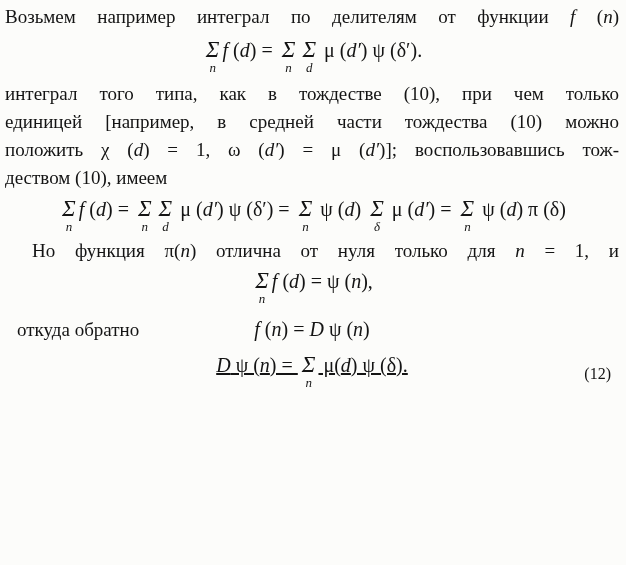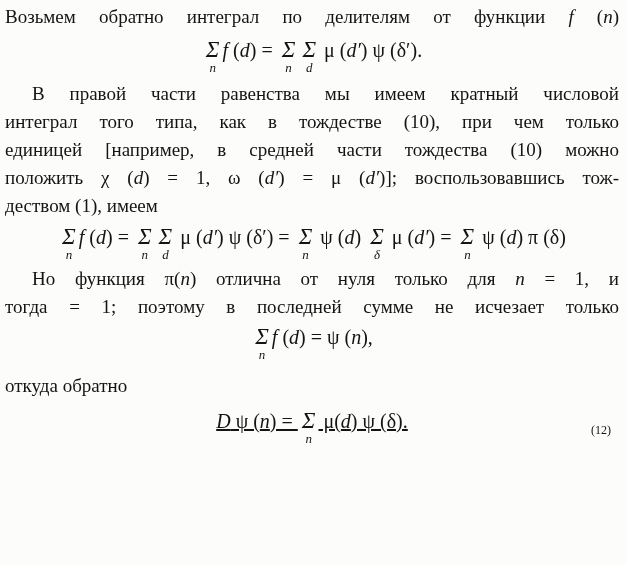--- a/index.html
+++ b/index.html
@@ -17,50 +17,49 @@
   .formula { text-align: center; font-size: 20px; line-height: 26px; white-space: nowrap; }
   .f1 { margin: 6px 0 7px; }
   .f2 { margin: 4px 0 5px; }
   .f3 { margin: 3px 0 0; }
   .f4 { padding-top: 12px; }
   .f5 { margin: 4px 0 0; text-decoration: underline; }
   .sum { display: inline-flex; flex-direction: column; align-items: center; margin: 0 3px 0 4px; }
   .sum .sig { font-size: 23px; line-height: 22px; font-style: italic; }
   .sum .sb  { font-size: 13px; line-height: 11px; font-style: italic; margin-top: 1px; }
   .aside-row { position: relative; height: 44px; }
-  .aside { position: absolute; left: 0; top: 12px; }
+  .aside { position: absolute; left: 12px; top: 12px; }
   .eq-row { position: relative; }
-  .eqnum { position: absolute; right: 8px; top: 8px; font-size: 12px; }
+  .eqnum { position: absolute; right: 8px; top: 8px; font-size: 16px; }
 </style>
 </head>
 <body>
 
 <div class="page">
 
   <div class="para">
-      <div class="pline jl"><span>Возьмем обратно интеграл по делителям от функции </span><span class="it">f</span><span> (</span><span class="it">n</span><span>)</span></div>
+      <div class="pline jl"><span>Возьмем например интеграл по делителям от функции </span><span class="it">f</span><span> (</span><span class="it">n</span><span>)</span></div>
     </div>
 
   <div class="formula f1"><span class="sum">
         <span class="sig">Σ</span>
         <span class="sb">n</span>
       </span><span class="it">f</span><span> (</span><span class="it">d</span><span>) = </span><span class="sum">
         <span class="sig">Σ</span>
         <span class="sb">n</span>
       </span><span class="sum">
         <span class="sig">Σ</span>
         <span class="sb">d</span>
       </span><span> μ (</span><span class="it">d′</span><span>) ψ (δ′).</span></div>
 
   <div class="para">
-      <div class="pline jl ind"><span>В правой части равенства мы имеем кратный числовой</span></div>
       <div class="pline jl"><span>интеграл того типа, как в тождестве (10), при чем только</span></div>
       <div class="pline jl"><span>единицей [например, в средней части тождества (10) можно</span></div>
       <div class="pline jl"><span>положить χ (</span><span class="it">d</span><span>) = 1, ω (</span><span class="it">d′</span><span>) = μ (</span><span class="it">d′</span><span>)]; воспользовавшись тож-</span></div>
-      <div class="pline"><span>деством (1), имеем</span></div>
+      <div class="pline"><span>деством (10), имеем</span></div>
     </div>
 
   <div class="formula f2"><span class="sum">
         <span class="sig">Σ</span>
         <span class="sb">n</span>
       </span><span class="it">f</span><span> (</span><span class="it">d</span><span>) = </span><span class="sum">
         <span class="sig">Σ</span>
         <span class="sb">n</span>
       </span><span class="sum">
         <span class="sig">Σ</span>
@@ -71,30 +70,30 @@
       </span><span> ψ (</span><span class="it">d</span><span>) </span><span class="sum">
         <span class="sig">Σ</span>
         <span class="sb">δ</span>
       </span><span> μ (</span><span class="it">d′</span><span>) = </span><span class="sum">
         <span class="sig">Σ</span>
         <span class="sb">n</span>
       </span><span> ψ (</span><span class="it">d</span><span>) π (δ)</span></div>
 
   <div class="para">
       <div class="pline jl ind"><span>Но функция π(</span><span class="it">n</span><span>) отлична от нуля только для </span><span class="it">n</span><span> = 1, и</span></div>
-      <div class="pline jl"><span>тогда = 1; поэтому в последней сумме не исчезает только</span></div>
     </div>
 
   <div class="formula f3"><span class="sum">
         <span class="sig">Σ</span>
         <span class="sb">n</span>
       </span><span class="it">f</span><span> (</span><span class="it">d</span><span>) = ψ (</span><span class="it">n</span><span>),</span></div>
 
   <div class="aside-row">
     <span class="aside">откуда обратно</span>
+    <div class="formula f4"><span class="it">f</span><span> (</span><span class="it">n</span><span>) = </span><span class="it">D</span><span> ψ (</span><span class="it">n</span><span>)</span></div>
   </div>
 
 
   <div class="eq-row">
     <div class="formula f5"><span class="it">D</span><span> ψ (</span><span class="it">n</span><span>) = </span><span class="sum">
           <span class="sig">Σ</span>
           <span class="sb">n</span>
         </span><span> μ(</span><span class="it">d</span><span>) ψ (δ).</span></div>
     <span class="eqnum">(12)</span>
   </div>

